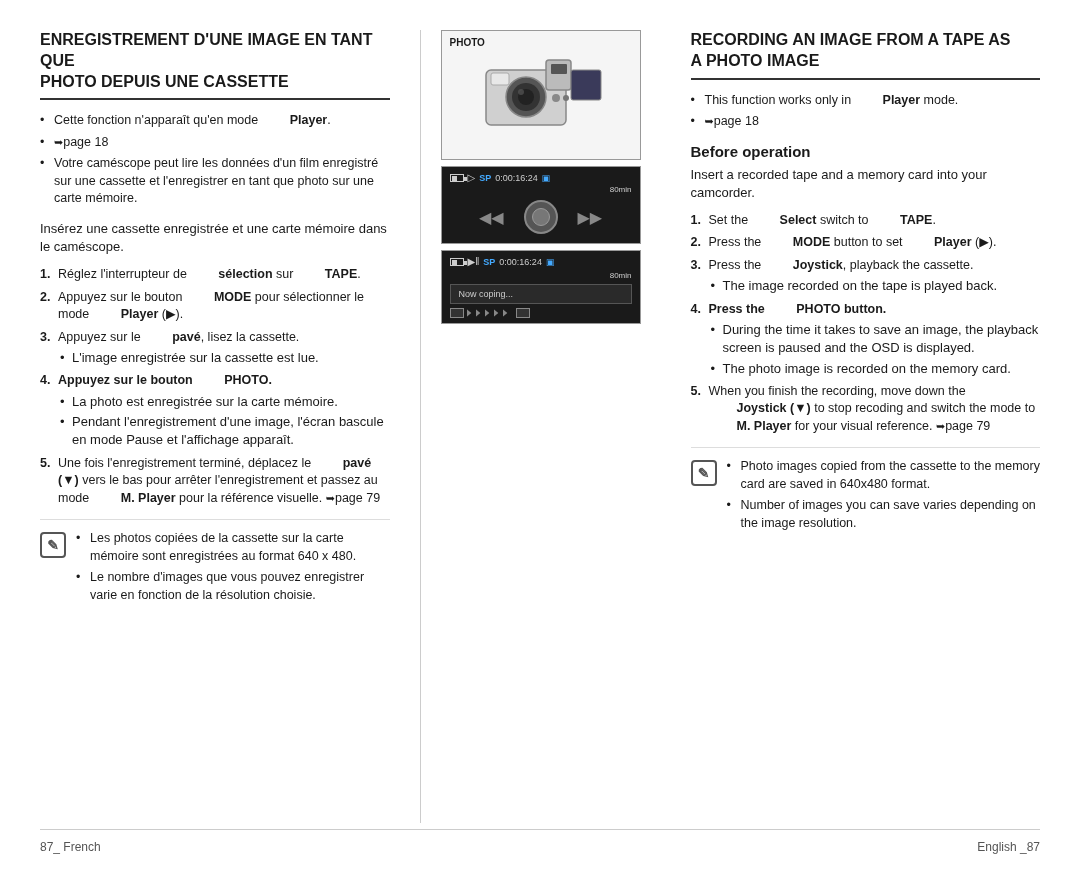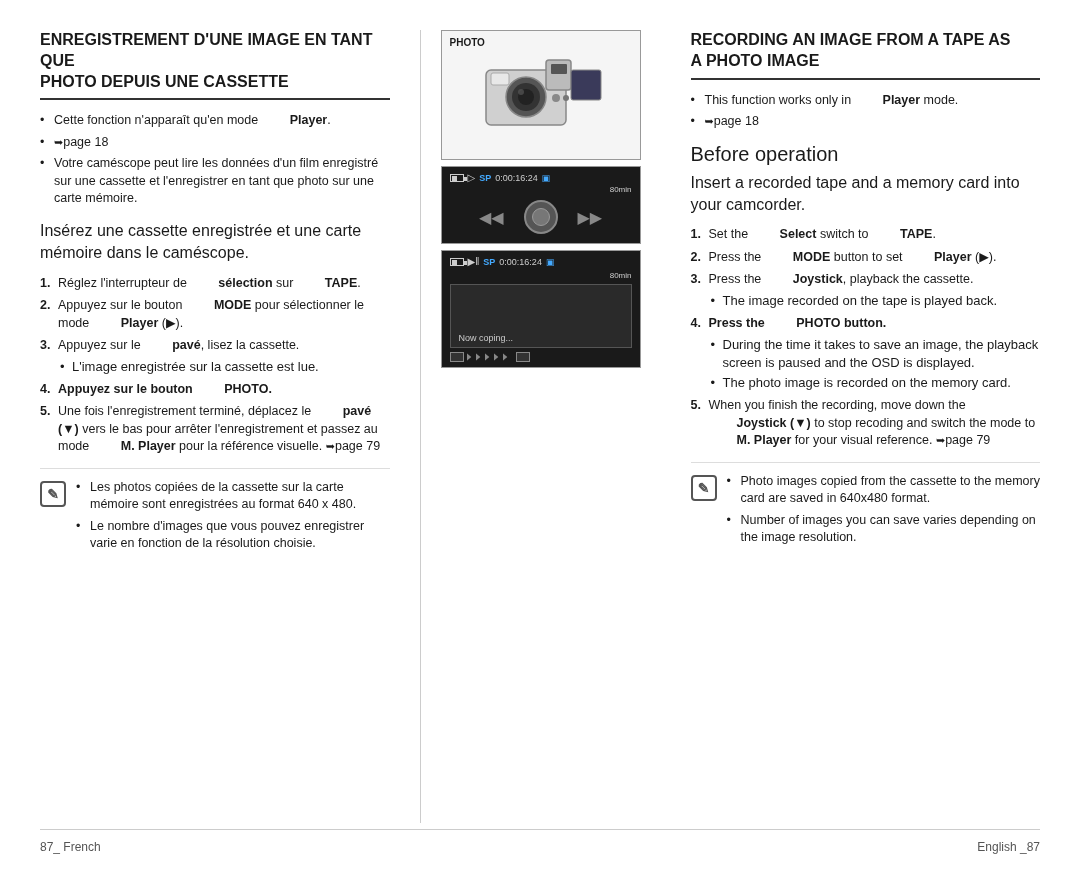--- a/index.html
+++ b/index.html
@@ -47,26 +47,26 @@
       margin-bottom: 4px;
       font-size: 12.5px;
       line-height: 1.4;
     }
     .bullet-list li::before {
       content: "•";
       position: absolute;
       left: 0;
     }
     .sub-heading {
-      font-size: 20px;
-      font-weight: normal;
+      font-size: 15px;
+      font-weight: bold;
       margin-bottom: 6px;
     }
     .before-op-text {
-      font-size: 16px;
+      font-size: 13px;
       line-height: 1.4;
       margin-bottom: 10px;
     }
     .numbered-list {
       list-style: none;
       counter-reset: step-counter;
       margin-bottom: 10px;
     }
     .numbered-list > li {
       counter-increment: step-counter;
@@ -251,21 +251,20 @@
     }
     .now-copying {
       background: #2a2a2a;
       border: 1px solid #555;
       padding: 4px 8px;
       margin: 4px 0;
     }
     .now-copying-text {
       color: #ccc;
       font-size: 9px;
-      margin-top: 44px;
     }
     .progress-bar-area {
       display: flex;
       align-items: center;
       gap: 3px;
       margin-top: 2px;
     }
     .prog-icon {
       width: 14px;
       height: 10px;
@@ -332,20 +331,24 @@
 
       <ol class="numbered-list">
         <li>Réglez l'interrupteur de <b>sélection</b> sur <b>TAPE</b>.</li>
         <li>Appuyez sur le bouton <b>MODE</b> pour sélectionner le mode <b>Player</b> (▶).</li>
         <li>Appuyez sur le <b>pavé</b>, lisez la cassette.
           <ul class="sub-bullets">
             <li>L'image enregistrée sur la cassette est lue.</li>
           </ul>
         </li>
         <li style="font-weight:bold;">Appuyez sur le bouton <b>PHOTO</b>.
+          <ul class="sub-bullets" style="font-weight:normal;">
+            <li>La photo est enregistrée sur la carte mémoire.</li>
+            <li>Pendant l'enregistrement d'une image, l'écran bascule en mode Pause et l'affichage apparaît.</li>
+          </ul>
         </li>
         <li style="font-weight:normal;">Une fois l'enregistrement terminé, déplacez le <b>pavé (▼)</b> vers le bas pour arrêter l'enregistrement et passez au mode <b>M. Player</b> pour la référence visuelle. <span style="font-size:11px;">➥</span>page 79</li>
       </ol>
 
       <div class="note-box">
         <div class="note-icon">✎</div>
         <div class="note-text">
           <ul class="bullet-list" style="margin:0;">
             <li>Les photos copiées de la cassette sur la carte mémoire sont enregistrées au format 640 x 480.</li>
             <li>Le nombre d'images que vous pouvez enregistrer varie en fonction de la résolution choisie.</li>

